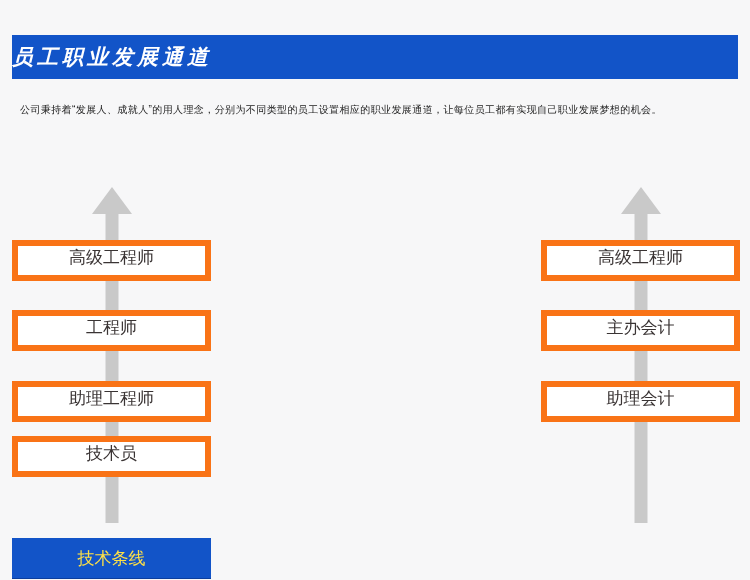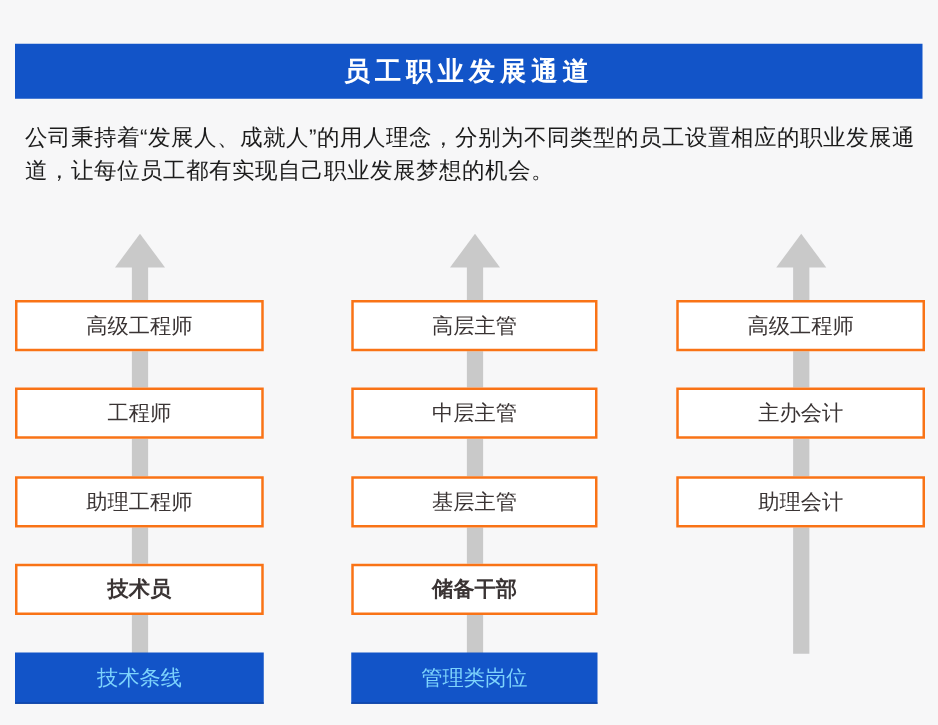--- a/index.html
+++ b/index.html
@@ -18,35 +18,35 @@
   }
   .header-bar {
     position: absolute;
     left: 12px;
     top: 35px;
     width: 726px;
     height: 44px;
     background: #1254c8;
     display: flex;
     align-items: center;
-    justify-content: center;
+    font-style: italic;
   }
   .header-bar .title-text {
     color: #ffffff;
     font-size: 21px;
     font-weight: bold;
     letter-spacing: 4px;
   }
   .intro {
     position: absolute;
     left: 20px;
     top: 97px;
     width: 722px;
     margin: 0;
-    font-size: 18px;
+    font-size: 10px;
     line-height: 26px;
     color: #1c1c1c;
     letter-spacing: 0.4px;
   }
   .diagram {
     position: absolute;
     left: 0;
     top: 187px;
     width: 750px;
     height: 377px;
@@ -81,47 +81,47 @@
     height: 310px;
     background: #c9c9c9;
     z-index: 0;
   }
   .level-box {
     position: absolute;
     left: 0;
     width: 100%;
     height: 41px;
     background: #ffffff;
-    border: 2px solid #f97316;
+    border: 6px solid #f97316;
     box-sizing: border-box;
     display: flex;
-    align-items: center;
+    align-items: flex-start;
     justify-content: center;
     font-size: 17px;
     color: #3a3434;
     z-index: 1;
   }
   .r0 { top: 53px; }
   .r1 { top: 123px; }
   .r2 { top: 194px; }
-  .r3 { top: 264px; font-weight: bold; }
+  .r3 { top: 249px; }
   .base-box {
     position: absolute;
     left: 0;
-    top: 335px;
+    top: 351px;
     width: 100%;
     height: 41px;
     background: #1254c8;
     border-bottom: 1px solid #0b3e9e;
     box-sizing: border-box;
     display: flex;
     align-items: center;
     justify-content: center;
     font-size: 17px;
-    color: #7dd3fc;
+    color: #fde047;
     z-index: 1;
   }
 </style>
 </head>
 <body>
 
 <div class="page">
 
   <div class="header-bar">
     <span class="title-text">员工职业发展通道</span>
@@ -144,39 +144,20 @@
           <span>工程师</span>
         </div>
       <div class="level-box r3">
           <span>技术员</span>
         </div>
       <div class="base-box">
           <span>技术条线</span>
         </div>
     </div>
 
-    <div class="column col-1">
-      <div class="arrowhead"></div>
-      <div class="shaft"></div>
-      <div class="level-box r0">
-          <span>高层主管</span>
-        </div>
-      <div class="level-box r1">
-          <span>中层主管</span>
-        </div>
-      <div class="level-box r2">
-          <span>基层主管</span>
-        </div>
-      <div class="level-box r3">
-          <span>储备干部</span>
-        </div>
-      <div class="base-box">
-          <span>管理类岗位</span>
-        </div>
-    </div>
 
     <div class="column col-2">
       <div class="arrowhead"></div>
       <div class="shaft"></div>
       <div class="level-box r0">
           <span>高级工程师</span>
         </div>
       <div class="level-box r2">
           <span>助理会计</span>
         </div>

